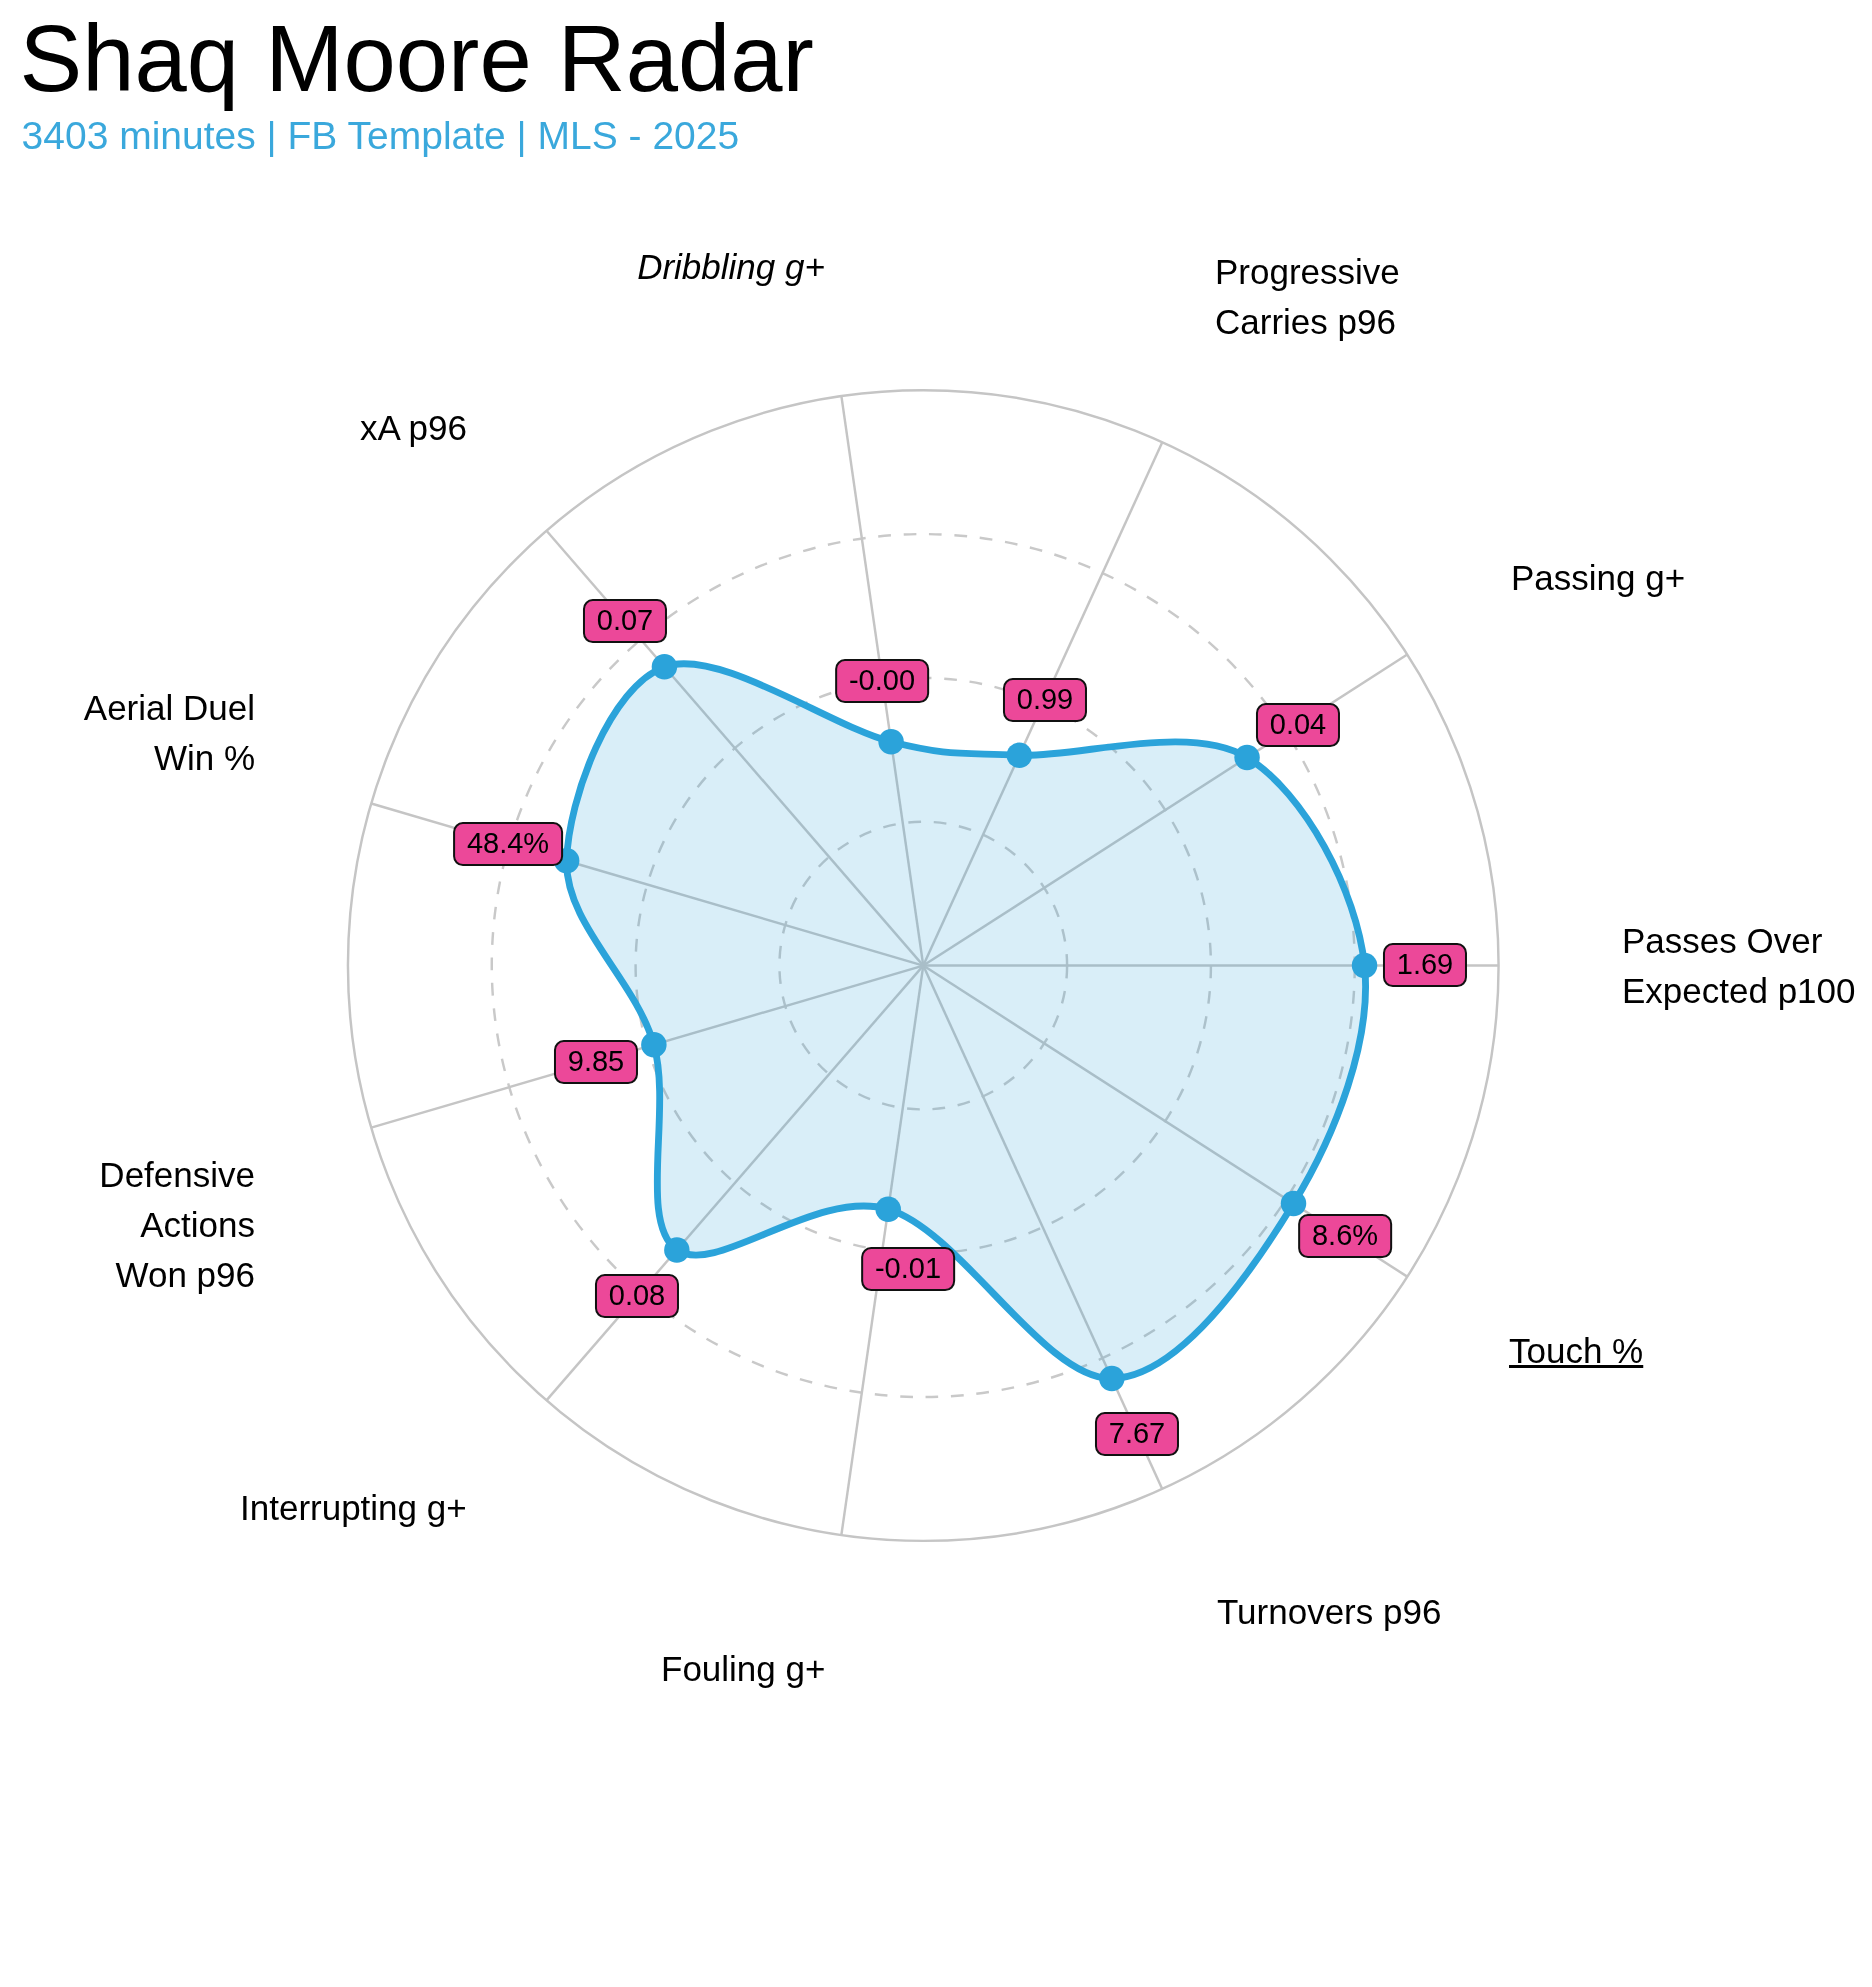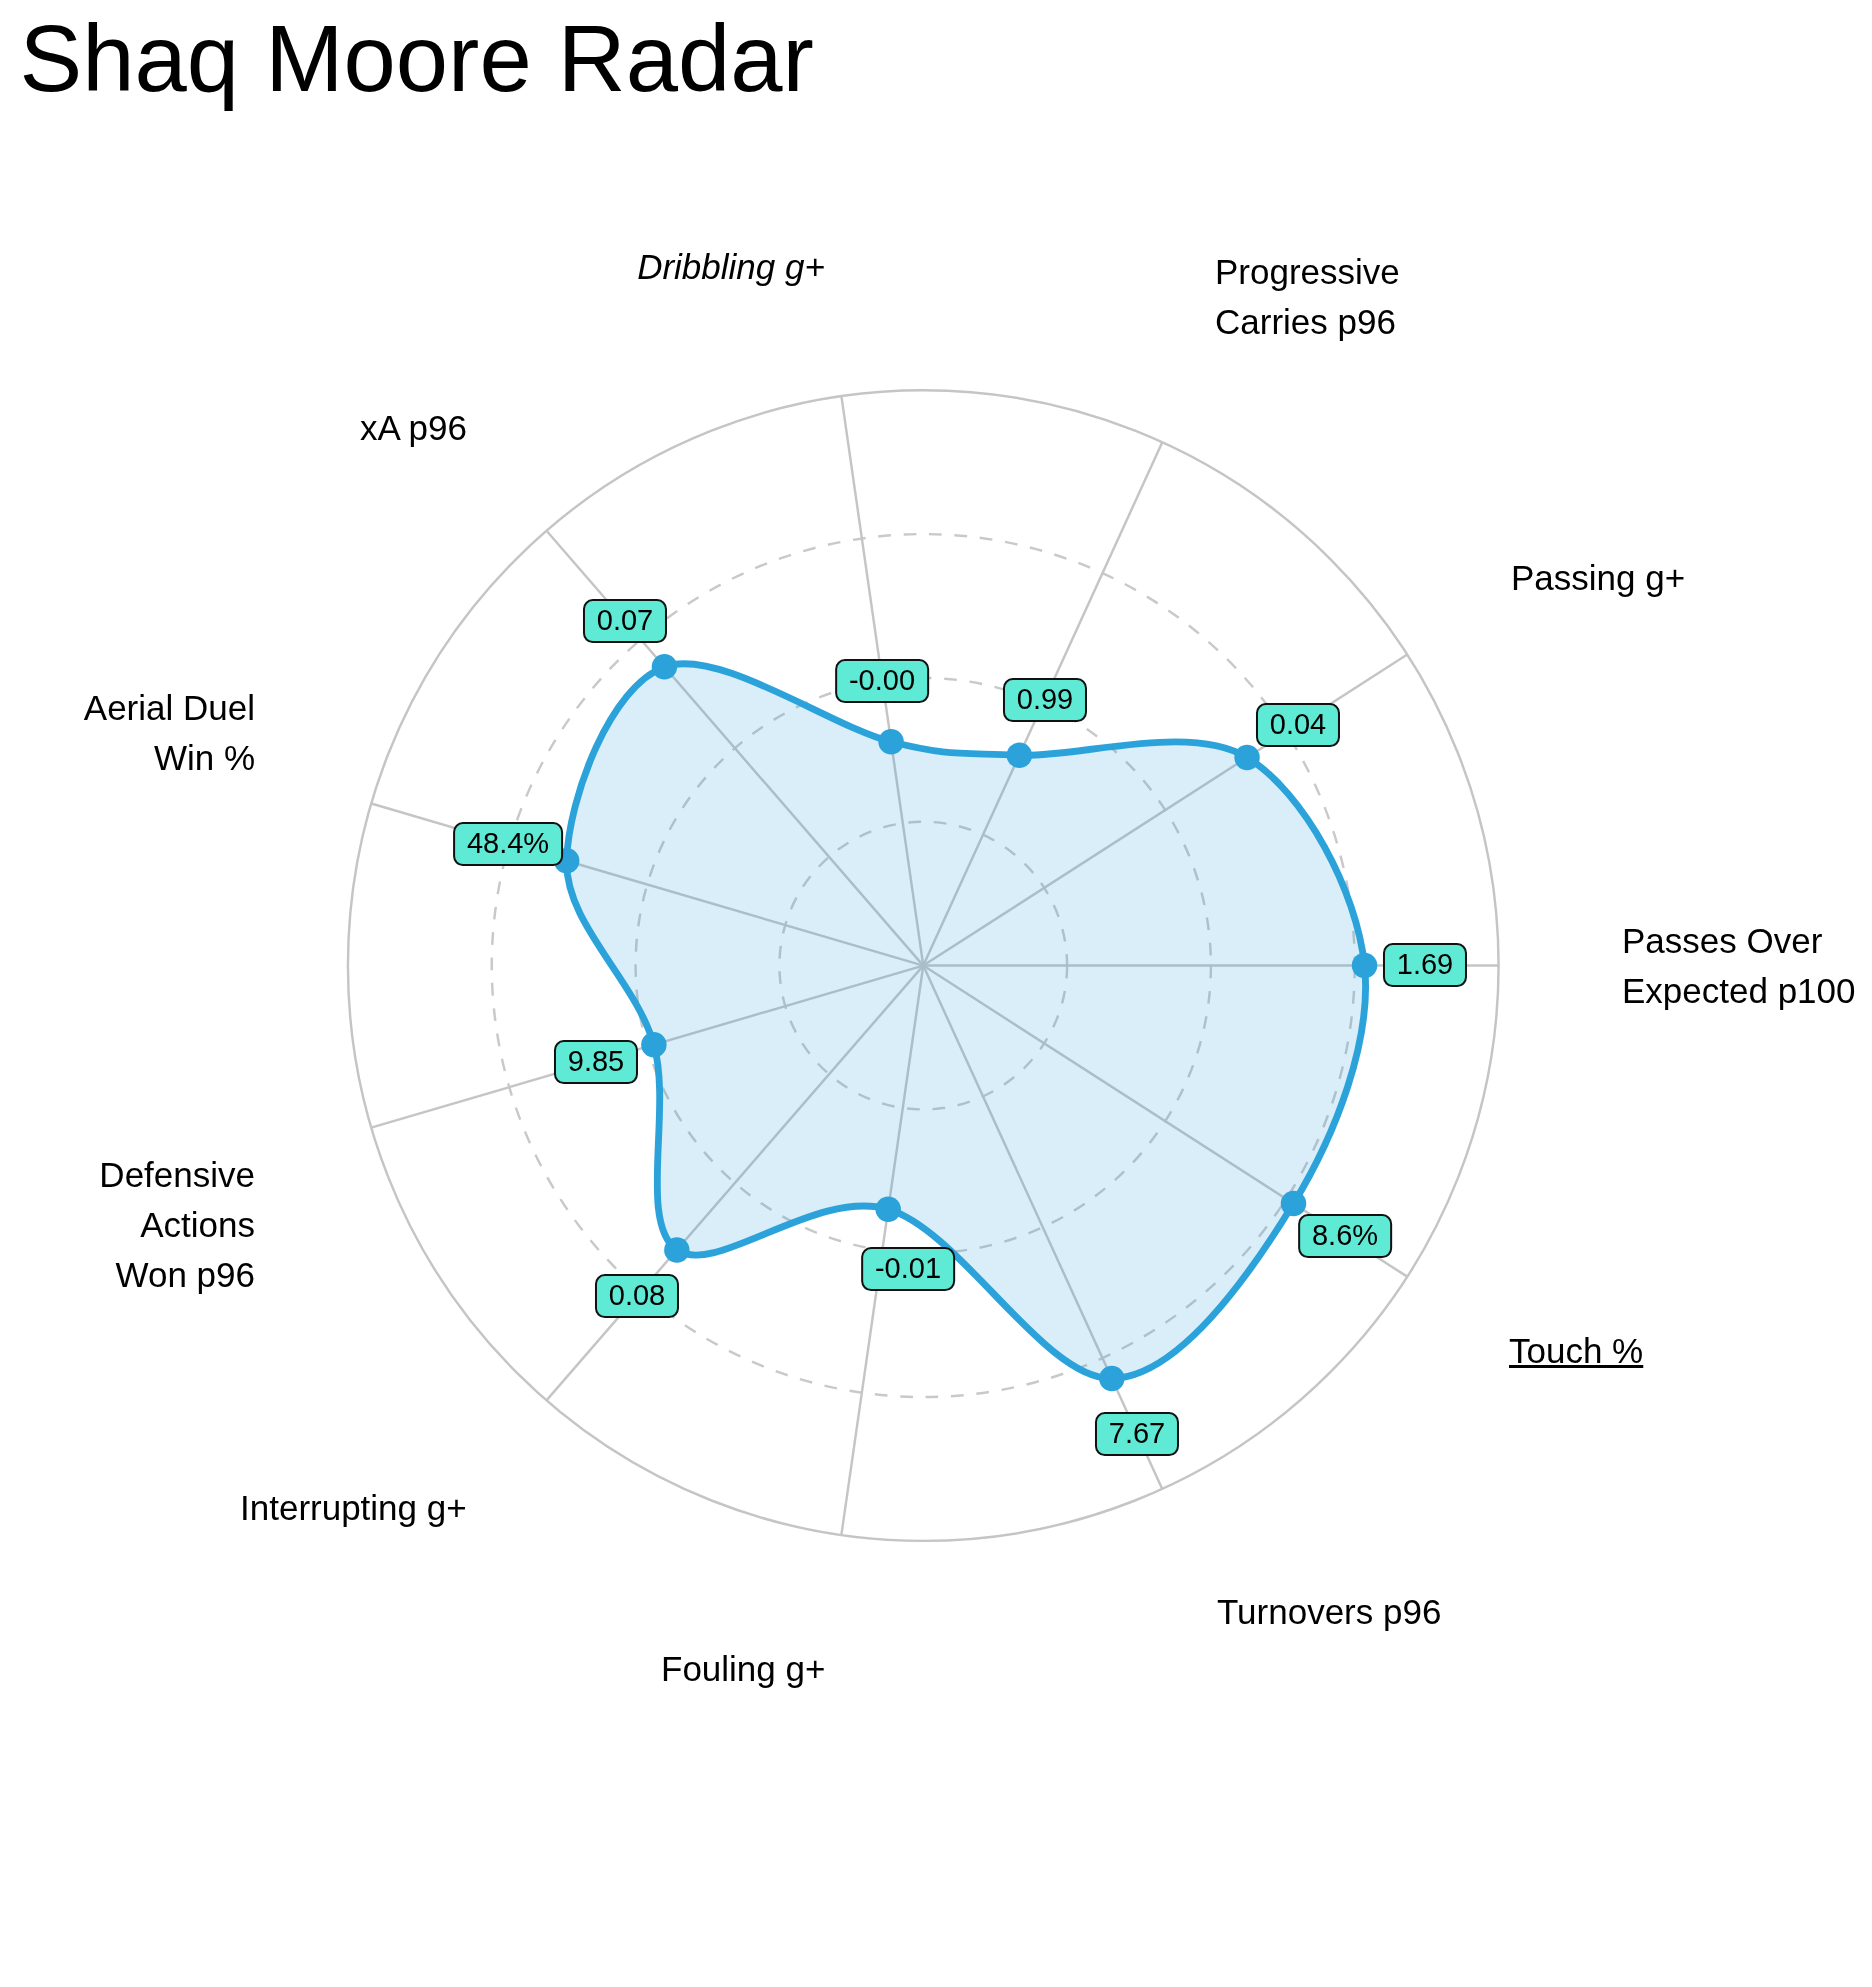--- a/index.html
+++ b/index.html
@@ -2,31 +2,32 @@
 <html><head>
 <meta charset="utf-8">
 <style>
   html,body{margin:0;padding:0;background:#fff;}
   .page{position:relative;width:1872px;height:1688px;background:#fff;overflow:hidden;
         font-family:"Liberation Sans", sans-serif;color:#000;}
   .title{position:absolute;left:19.6px;top:9.8px;font-size:94px;line-height:1.05;color:#000;white-space:nowrap;}
   .subtitle{position:absolute;left:21.6px;top:114px;font-size:39px;white-space:nowrap;}
   #radar-svg{position:absolute;left:0;top:0;}
   .cat-label{position:absolute;font-size:35px;line-height:50px;color:#000;white-space:nowrap;}
-  .val-label{position:absolute;transform:translate(-50%,-50%);background:#5eead4;border:2.5px solid #111;
+  .val-label{position:absolute;transform:translate(-50%,-50%);background:#ec4899;border:2.5px solid #111;
              border-radius:9.8px;padding:2.9px 11.8px 3.9px 11.8px;font-size:29px;line-height:33px;white-space:nowrap;color:#000;}
   .footer{position:absolute;left:19.6px;top:1770px;font-size:39px;line-height:51px;color:#000;}
   .logo{position:absolute;left:1688px;top:1764px;}
 </style>
 </head>
 <body>
 
 <div class="page">
 
   <div class="title">Shaq Moore Radar</div>
+  <div class="subtitle" style="color: rgb(58, 168, 220);">3403 minutes | FB Template | MLS - 2025</div>
 
   <svg id="radar-svg" width="1872" height="1988" viewBox="0 0 1910 2028">
       <circle cx="942" cy="985" r="146.75" fill="none" stroke="#c9c9c9" stroke-width="2.5" stroke-dasharray="13 13"></circle>
       <circle cx="942" cy="985" r="293.5" fill="none" stroke="#c9c9c9" stroke-width="2.5" stroke-dasharray="13 13"></circle>
       <circle cx="942" cy="985" r="440.25" fill="none" stroke="#c9c9c9" stroke-width="2.5" stroke-dasharray="13 13"></circle>
       <circle cx="942" cy="985" r="587" fill="none" stroke="#c5c5c5" stroke-width="2.5"></circle>
       <line x1="942" y1="985" x2="858.4796277984392" y2="403.972162949732" stroke="#c5c5c5" stroke-width="2.5"></line>
       <line x1="942" y1="985" x2="1185.8655566093762" y2="451.05375710695455" stroke="#c5c5c5" stroke-width="2.5"></line>
       <line x1="942" y1="985" x2="1435.8258942685216" y2="667.6595106988472" stroke="#c5c5c5" stroke-width="2.5"></line>
       <line x1="942" y1="985" x2="1528.9999997044456" y2="985.0186274231045" stroke="#c5c5c5" stroke-width="2.5"></line>

